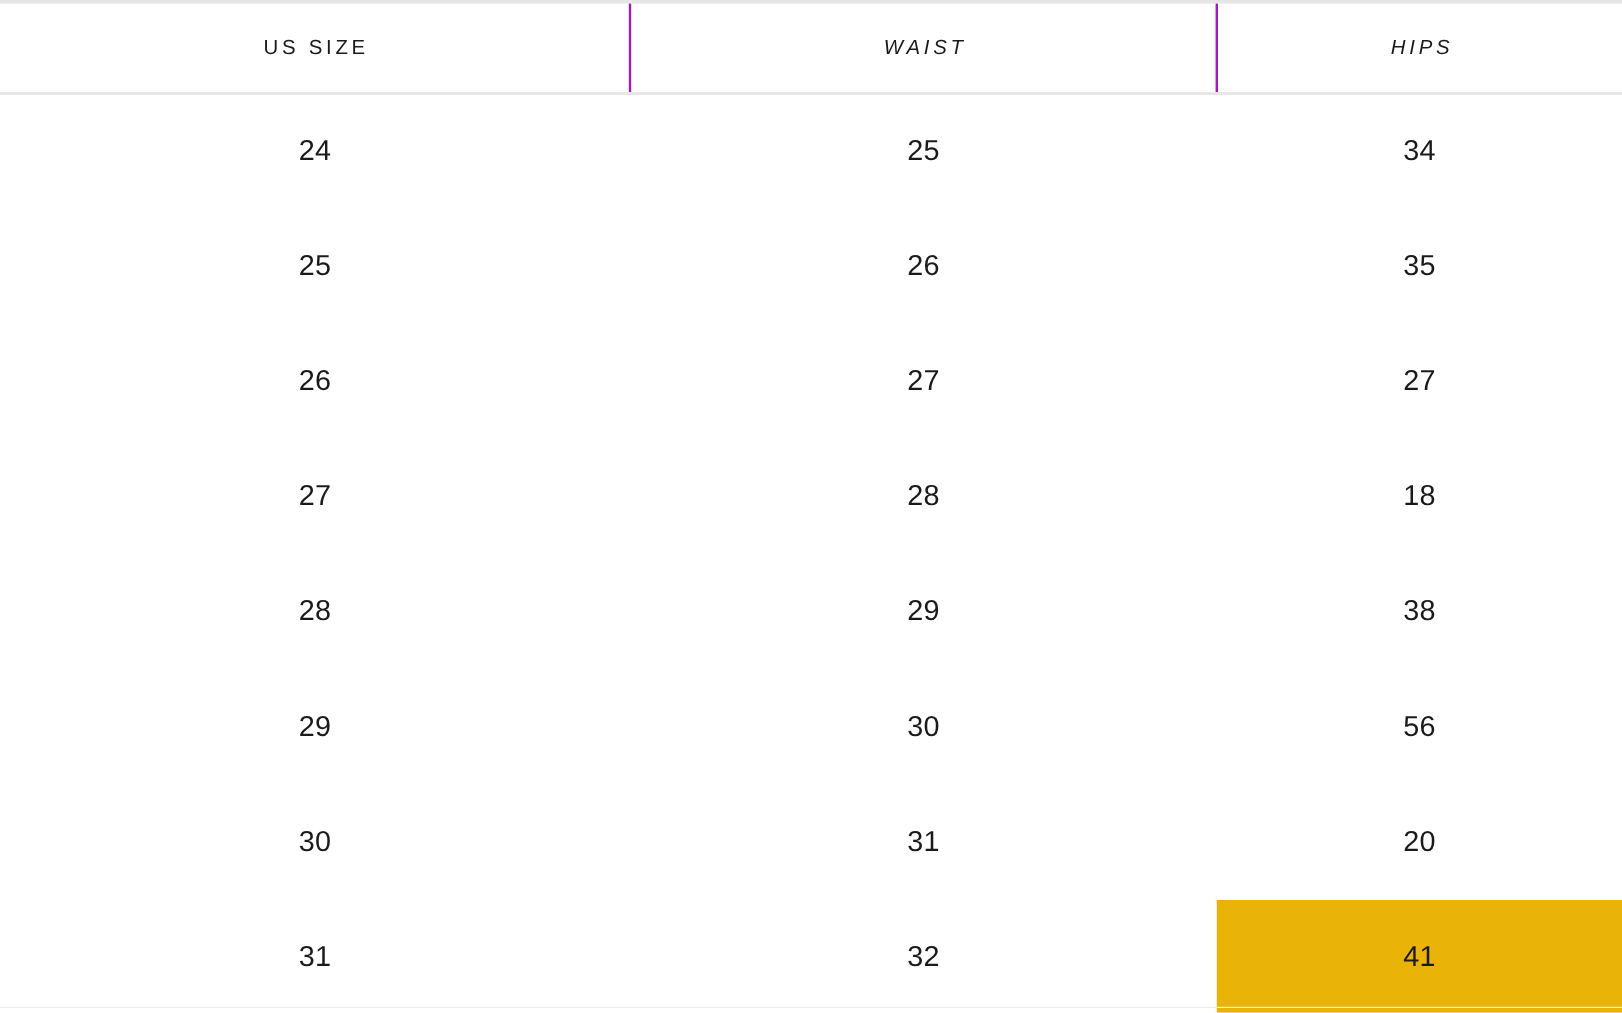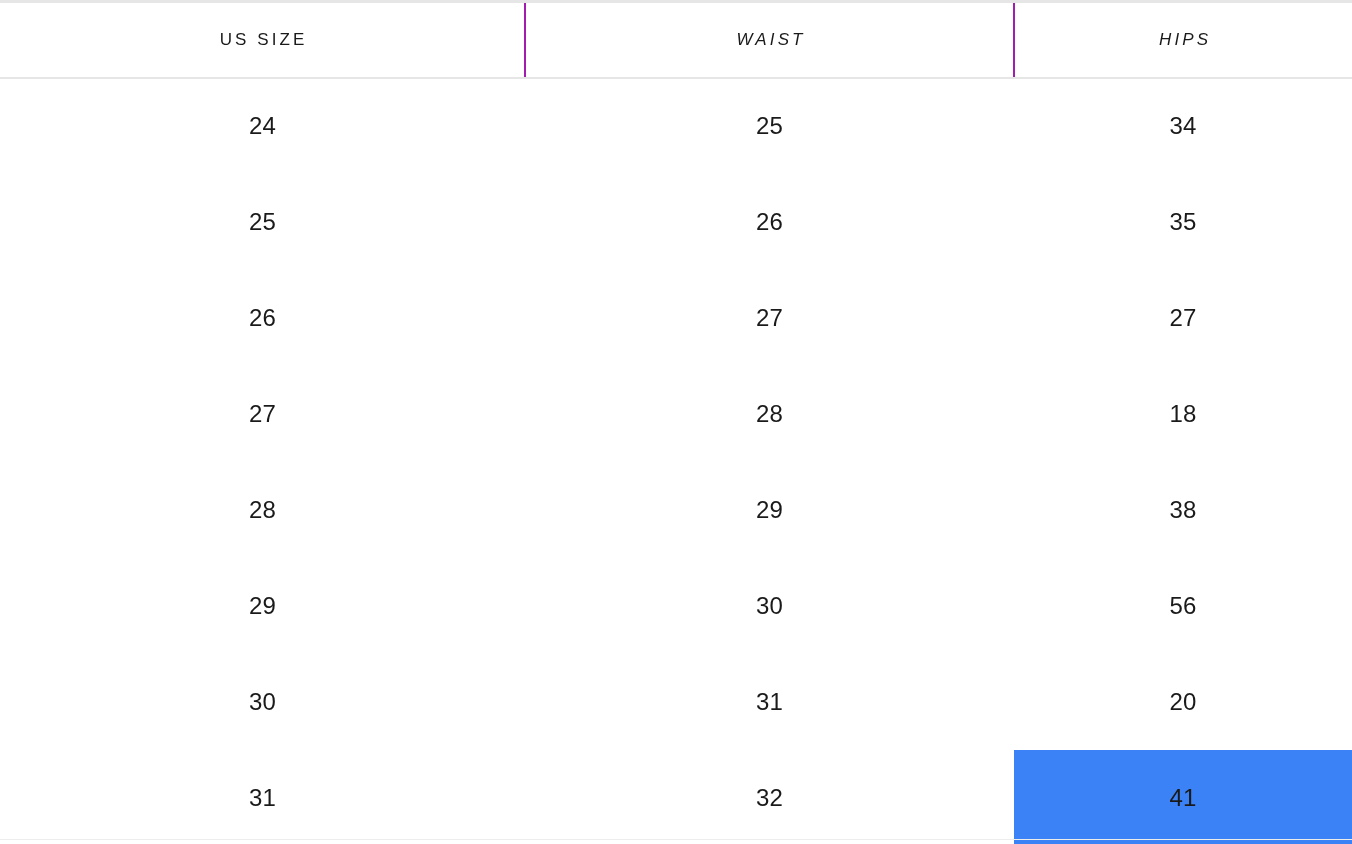--- a/index.html
+++ b/index.html
@@ -86,21 +86,21 @@
     font-size: 24px;
     font-weight: 400;
     letter-spacing: 0.2px;
     color: #1a1a1a;
     border: 0;
     background: transparent;
   }
 
   
   tbody td.cell-highlight {
-    background: #3b82f6;
+    background: #eab308;
   }
 
   
   .table-bottom-rule {
     position: absolute;
     left: 0;
     top: 839px;
     width: 1352px;
     height: 1px;
     background: #ededed;

